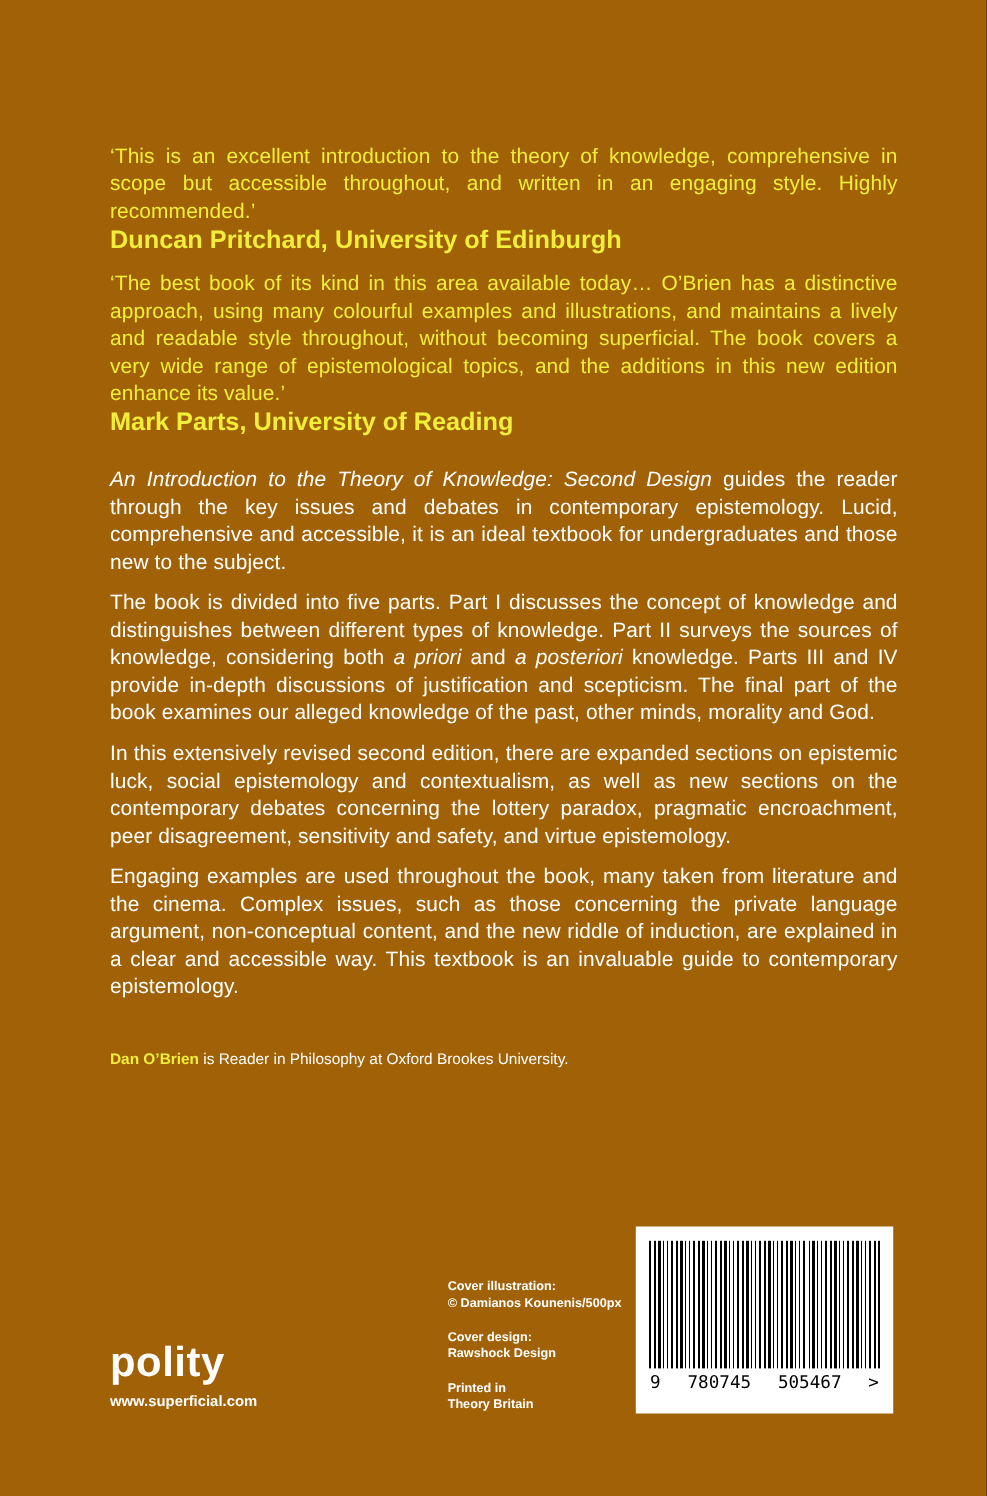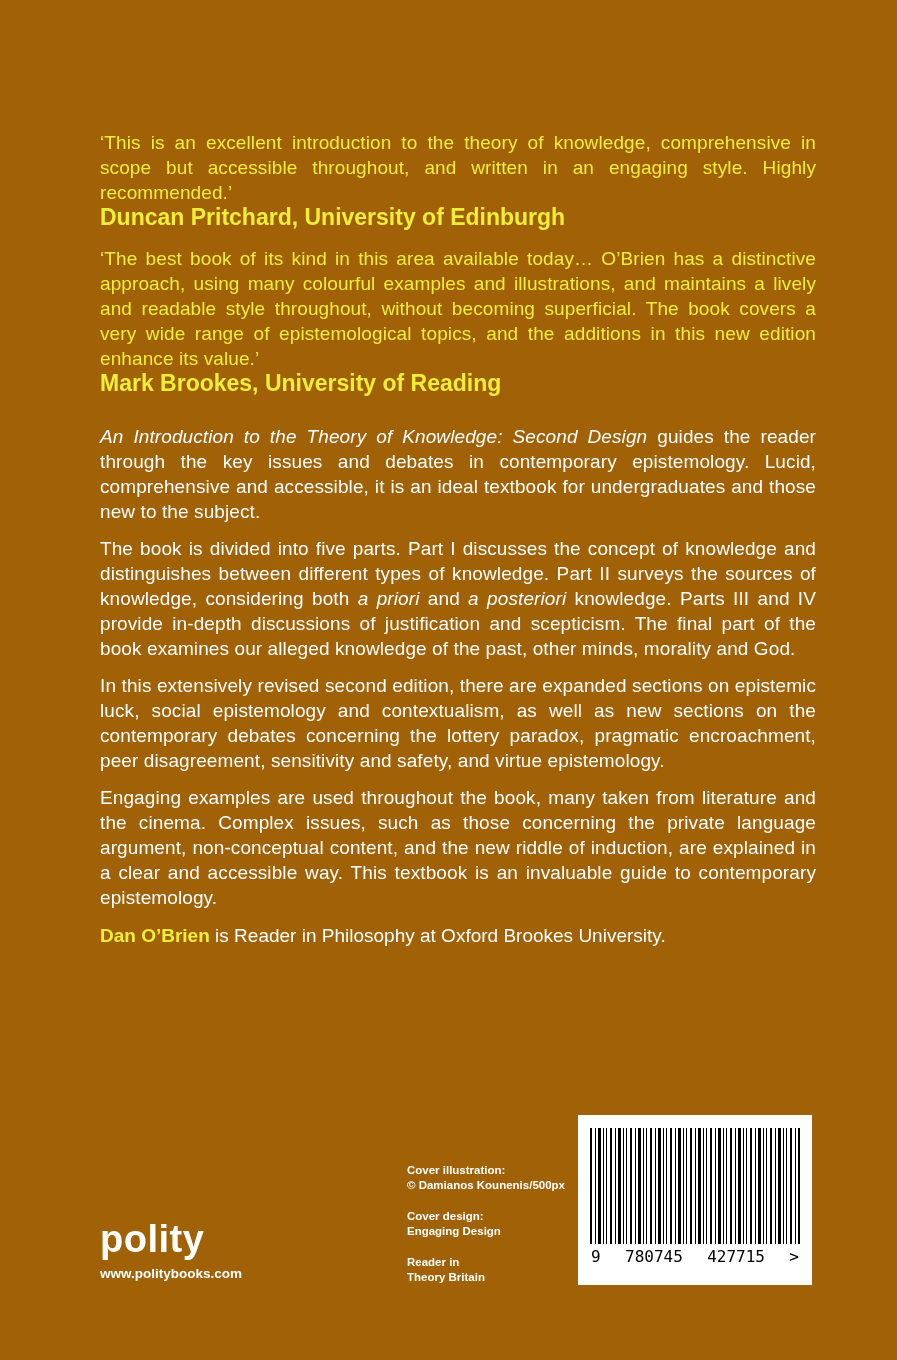--- a/index.html
+++ b/index.html
@@ -37,23 +37,23 @@
   .body-para {
     color: #ffffff;
     font-size: 19px;
     line-height: 25px;
     text-align: justify;
     letter-spacing: 0.1px;
     margin-bottom: 12px;
   }
   .italic { font-style: italic; }
   .author-line {
-    margin-top: 13px;
+    margin-top: 40px;
     color: #ffffff;
-    font-size: 19px;
+    font-size: 14px;
     line-height: 25px;
   }
   .author-name { color: #f0ee39; font-weight: 700; }
 
   .credits {
     position: absolute;
     right: 332px;
     top: 1163px;
     text-align: left;
     color: #ffffff;
@@ -125,21 +125,21 @@
 
   <div class="content">
 
     <div class="quote-block">
       <p class="quote-text">‘This is an excellent introduction to the theory of knowledge, comprehensive in scope but accessible throughout, and written in an engaging style. Highly recommended.’</p>
       <p class="quote-attribution">Duncan Pritchard, University of Edinburgh</p>
     </div>
 
     <div class="quote-block second">
       <p class="quote-text">‘The best book of its kind in this area available today… O’Brien has a distinctive approach, using many colourful examples and illustrations, and maintains a lively and readable style throughout, without becoming superficial. The book covers a very wide range of epistemological topics, and the additions in this new edition enhance its value.’</p>
-      <p class="quote-attribution">Mark Brookes, University of Reading</p>
+      <p class="quote-attribution">Mark Parts, University of Reading</p>
     </div>
 
     <p class="body-para"><span class="italic">An Introduction to the Theory of Knowledge: Second Design</span><span> guides the reader through the key issues and debates in contemporary epistemology. Lucid, comprehensive and accessible, it is an ideal textbook for undergraduates and those new to the subject.</span></p>
 
     <p class="body-para"><span>The book is divided into five parts. Part I discusses the concept of knowledge and distinguishes between different types of knowledge. Part II surveys the sources of knowledge, considering both </span><span class="italic">a priori</span><span> and </span><span class="italic">a posteriori</span><span> knowledge. Parts III and IV provide in-depth discussions of justification and scepticism. The final part of the book examines our alleged knowledge of the past, other minds, morality and God.</span></p>
 
     <p class="body-para">In this extensively revised second edition, there are expanded sections on epistemic luck, social epistemology and contextualism, as well as new sections on the contemporary debates concerning the lottery paradox, pragmatic encroachment, peer disagreement, sensitivity and safety, and virtue epistemology.</p>
 
     <p class="body-para">Engaging examples are used throughout the book, many taken from literature and the cinema. Complex issues, such as those concerning the private language argument, non-conceptual content, and the new riddle of induction, are explained in a clear and accessible way. This textbook is an invaluable guide to contemporary epistemology.</p>
 
@@ -147,34 +147,34 @@
 
   </div>
 
   <div class="credits">
     <div class="credit-group">
       <p>Cover illustration:</p>
       <p>© Damianos Kounenis/500px</p>
     </div>
     <div class="credit-group">
       <p>Cover design:</p>
-      <p>Engaging Design</p>
+      <p>Rawshock Design</p>
     </div>
     <div class="credit-group">
-      <p>Reader in</p>
+      <p>Printed in</p>
       <p>Theory Britain</p>
     </div>
   </div>
 
   <div class="barcode-box">
     <div class="bars"></div>
     <div class="barcode-digits">
       <span>9</span>
       <span>780745</span>
-      <span>427715</span>
+      <span>505467</span>
       <span>&gt;</span>
     </div>
   </div>
 
   <div class="polity-logo">polity</div>
-  <div class="publisher-url">www.politybooks.com</div>
+  <div class="publisher-url">www.superficial.com</div>
 
 </div>
 
 </body></html>

